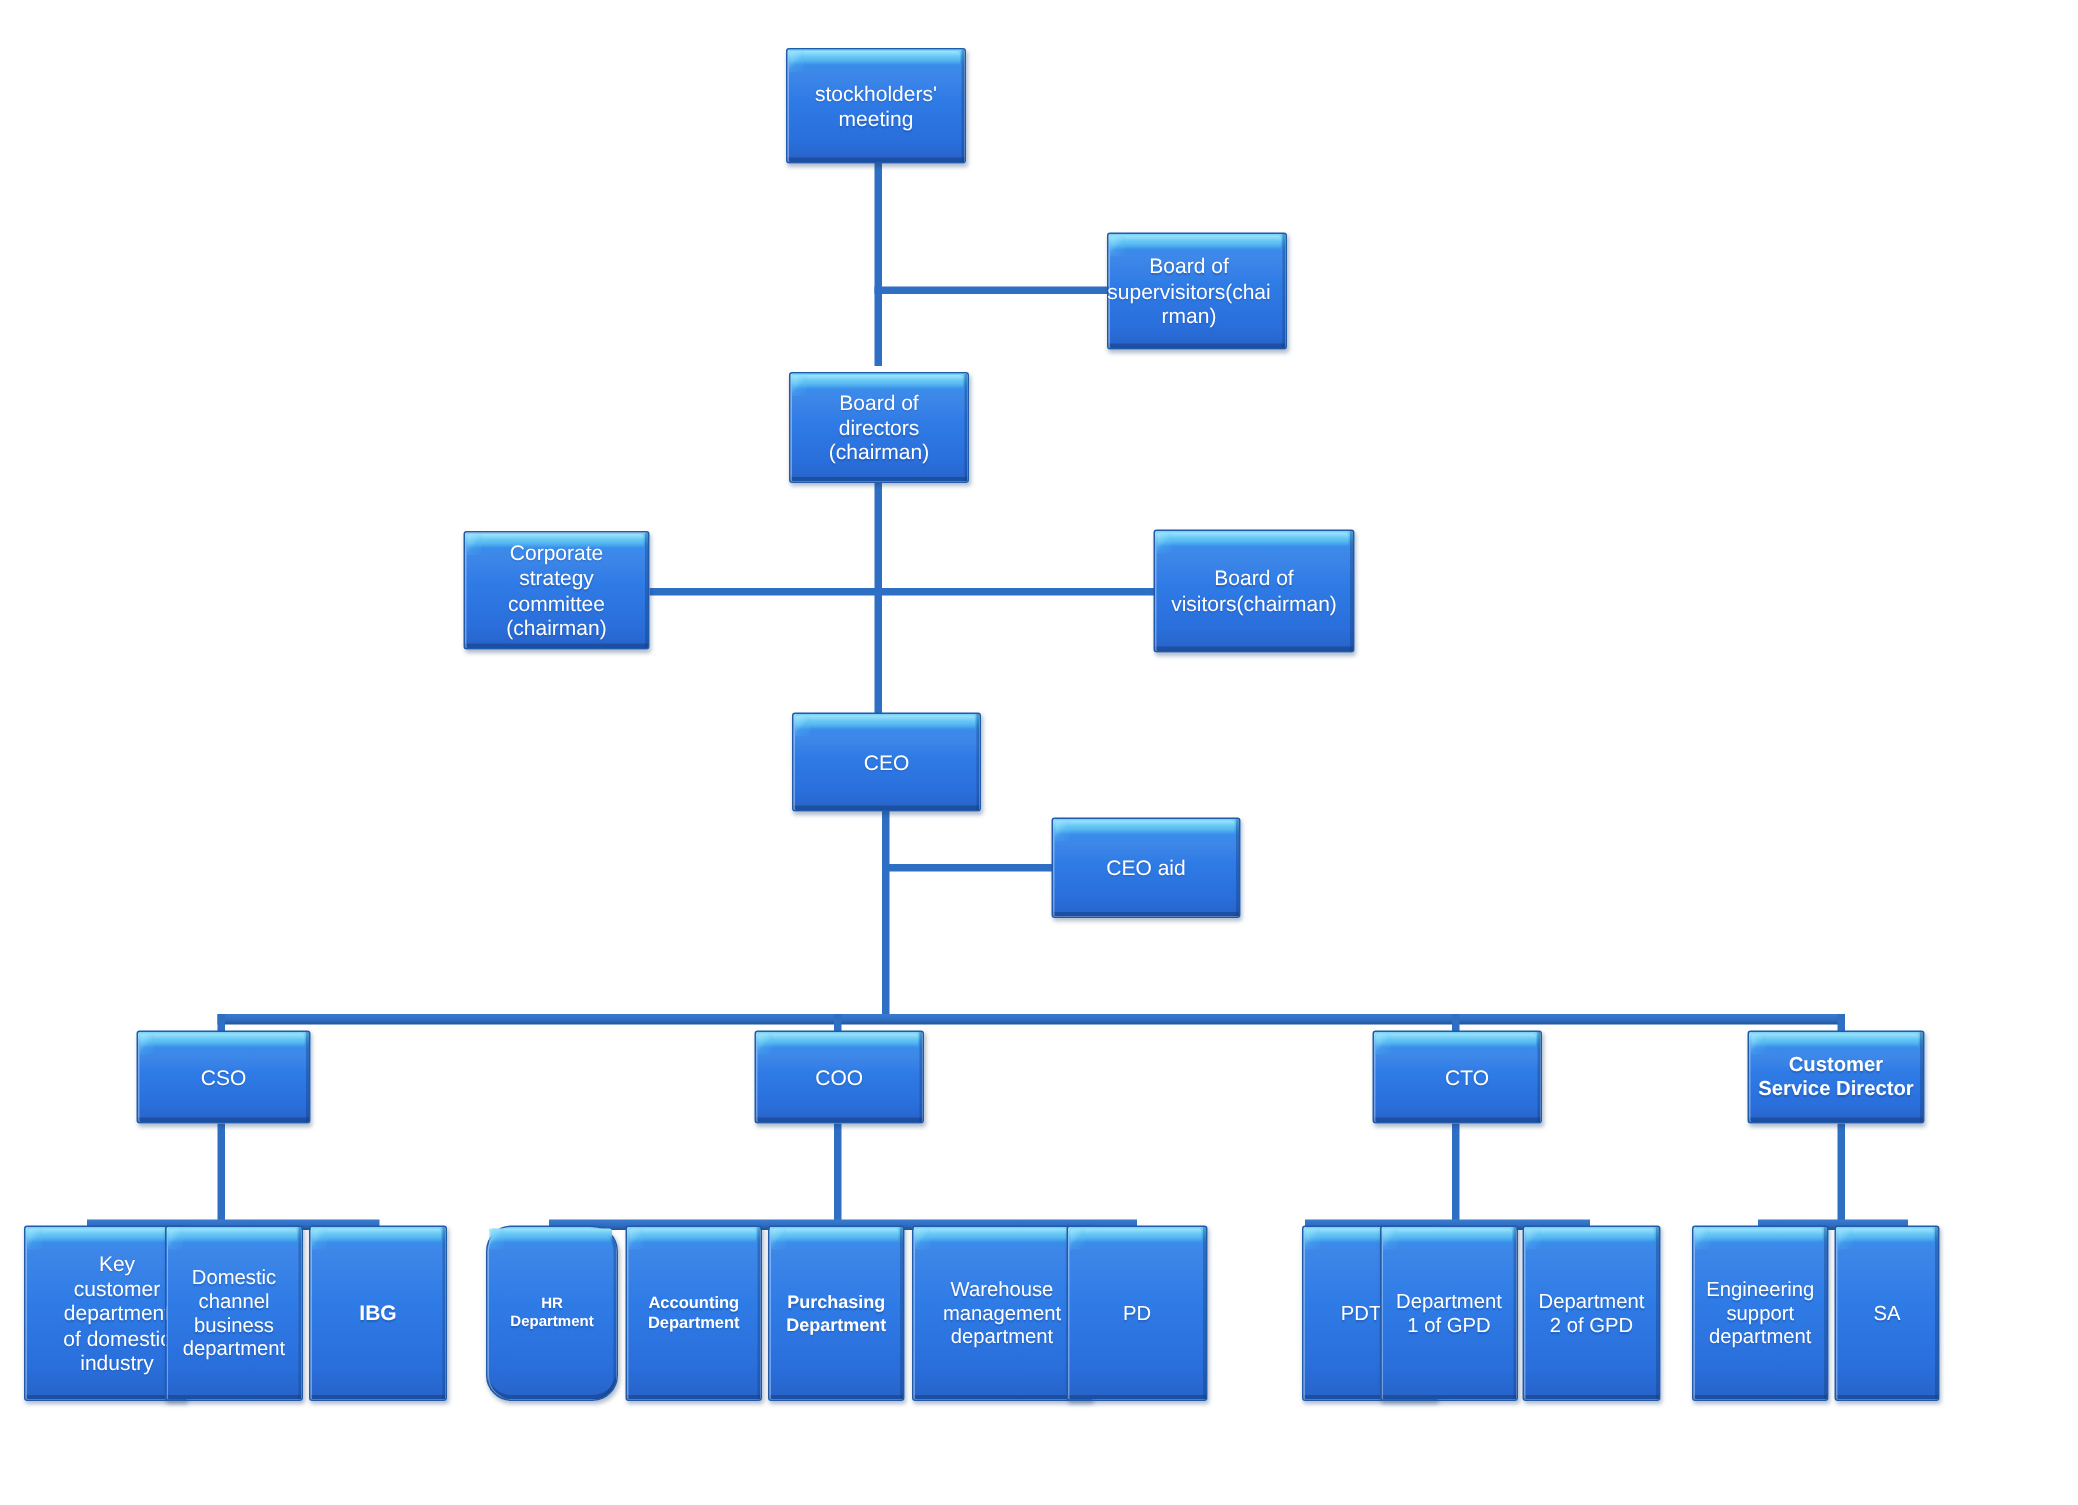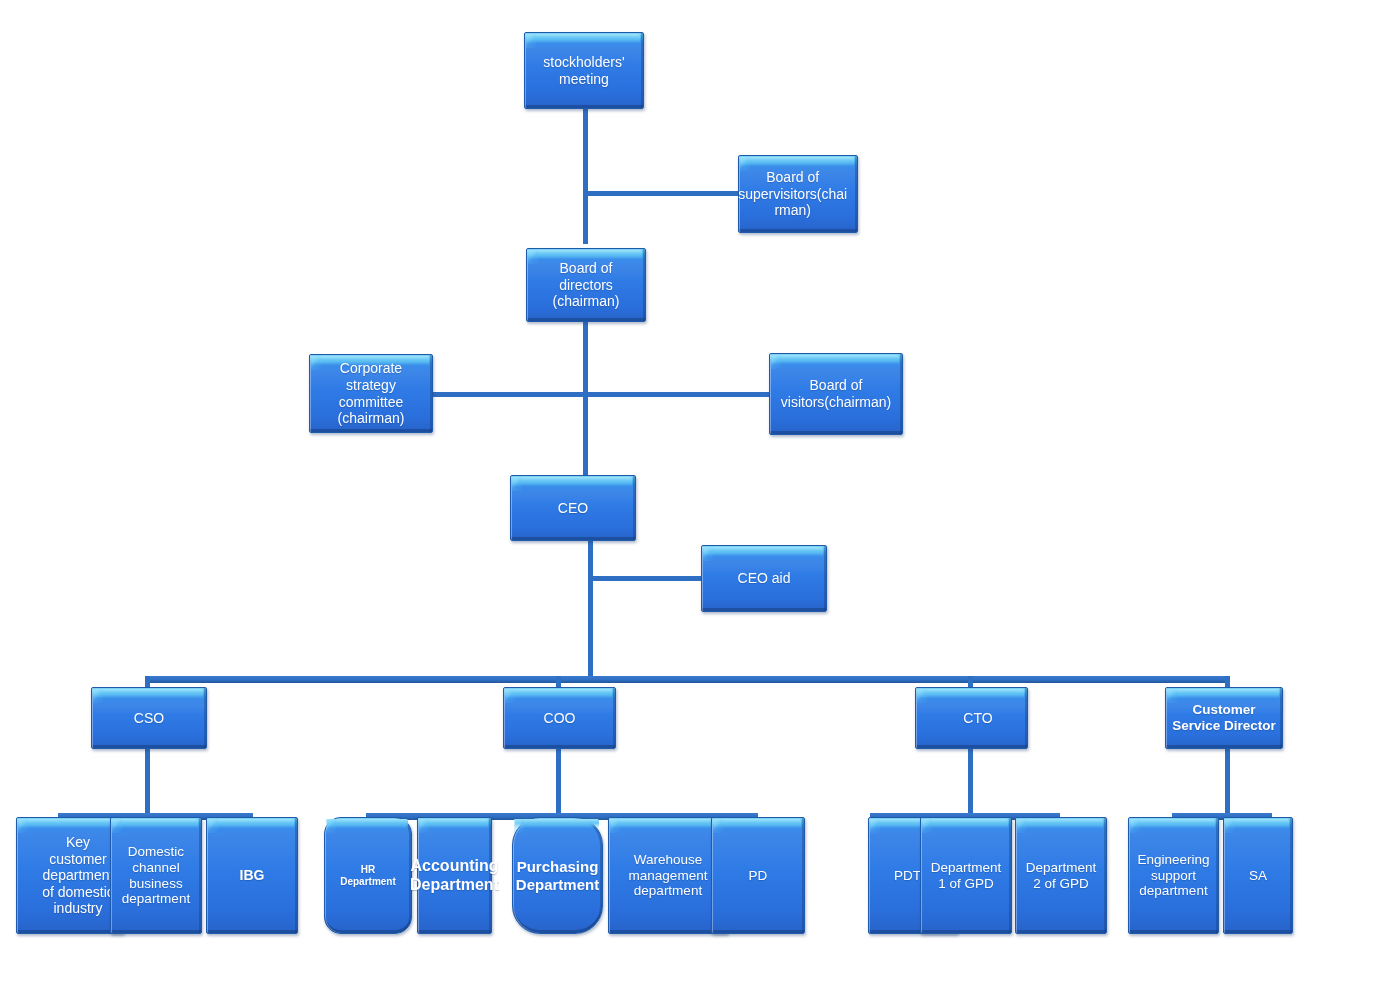--- a/index.html
+++ b/index.html
@@ -159,21 +159,21 @@
 strategy
 committee
 (chairman)</span>
   </div>
 
   <div class="node" style="left:769px; top:353px; width:134px; height:82px; font-size:14px;">
     <span class="label">Board of
 visitors(chairman)</span>
   </div>
 
-  <div class="node" style="left:510px; top:475px; width:126px; height:66px; font-size:14px;">
+  <div class="node" style="left:528px; top:475px; width:126px; height:66px; font-size:14px;">
     <span class="label">CEO</span>
   </div>
 
   <div class="node" style="left:701px; top:545px; width:126px; height:67px; font-size:14px;">
     <span class="label">CEO aid</span>
   </div>
 
   <div class="node" style="left:91px; top:687px; width:116px; height:62px; font-size:14px;">
     <span class="label">CSO</span>
   </div>
@@ -205,25 +205,25 @@
 department</span>
   </div>
   <div class="node bold" style="left:206px; top:817px; width:92px; height:117px; font-size:14px;">
     <span class="label">IBG</span>
   </div>
 
   <div class="node bold" style="left:324px; top:817px; width:88px; height:117px; font-size:10px;border-radius:17px;">
     <span class="label">HR
 Department</span>
   </div>
-  <div class="node bold" style="left:417px; top:817px; width:75px; height:117px; font-size:16px;">
+  <div class="node bold" style="left:417px; top:817px; width:91px; height:117px; font-size:11px;">
     <span class="label">Accounting
 Department</span>
   </div>
-  <div class="node bold" style="left:512px; top:817px; width:91px; height:117px; font-size:15px;border-radius:28px;">
+  <div class="node bold" style="left:512px; top:817px; width:91px; height:117px; font-size:12px;">
     <span class="label">Purchasing
 Department</span>
   </div>
   <div class="node" style="left:608px; top:817px; width:120px; height:117px; font-size:13.5px;">
     <span class="label">Warehouse
 management
 department</span>
   </div>
   <div class="node" style="left:711px; top:817px; width:94px; height:117px; font-size:13.5px;">
     <span class="label">PD</span>

